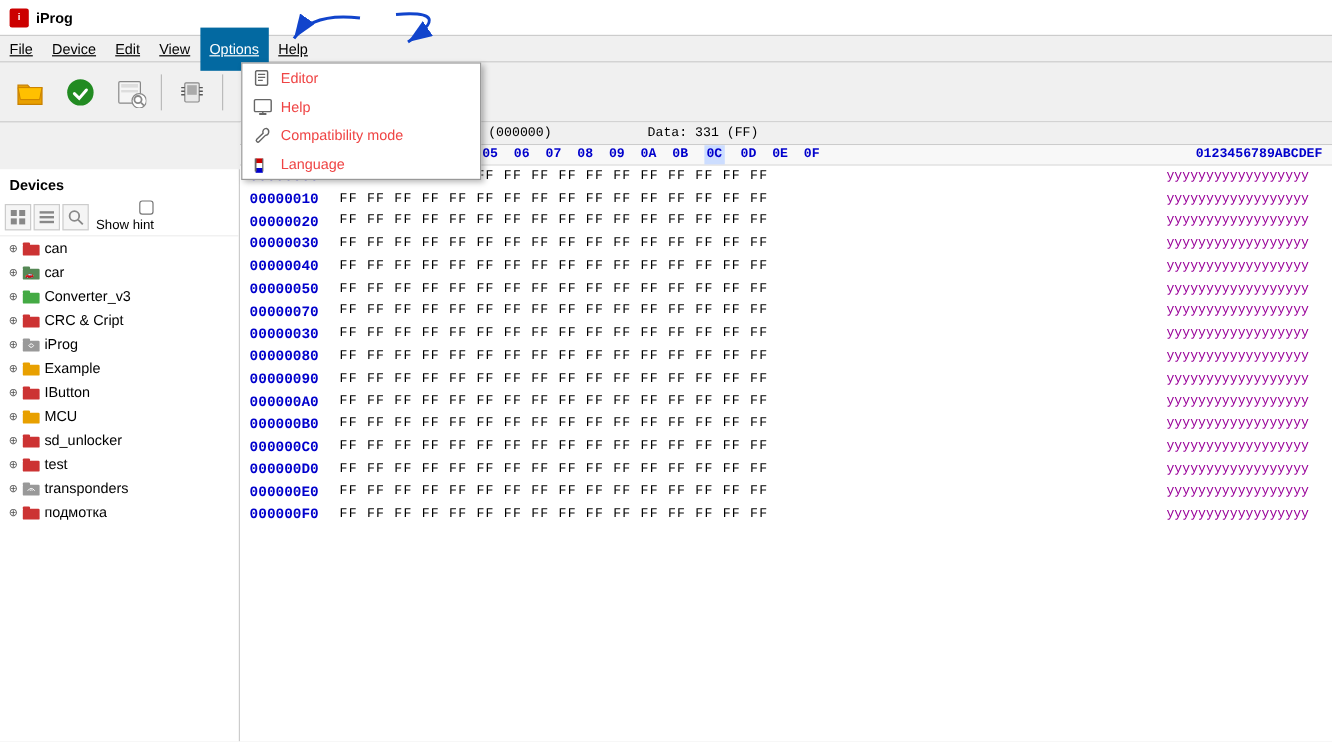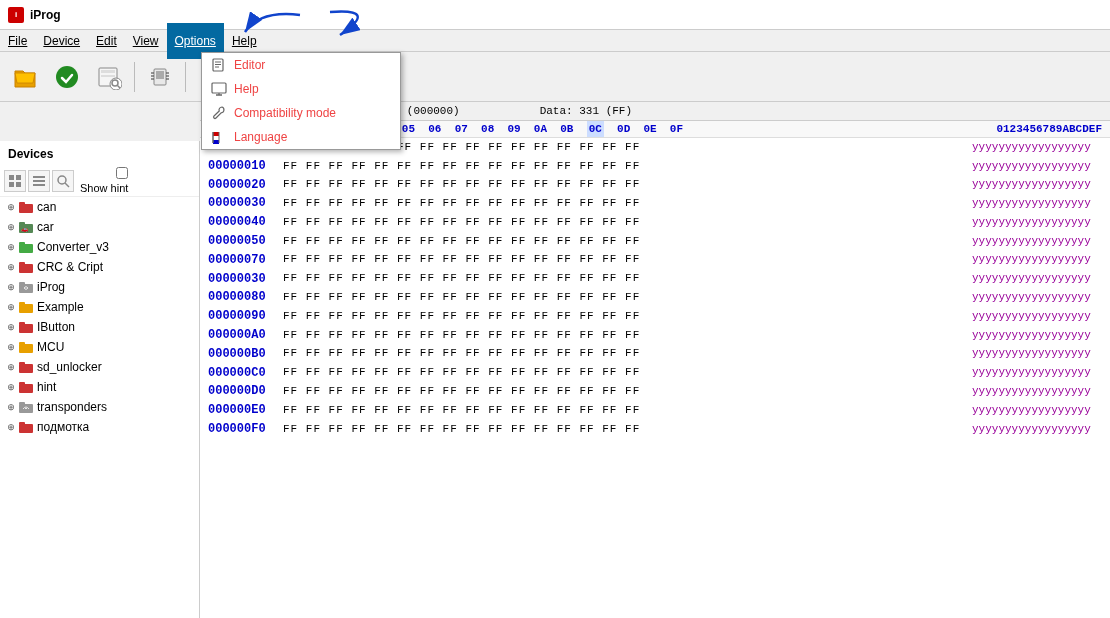--- a/index.html
+++ b/index.html
@@ -478,21 +478,21 @@
         <rect x="1" y="3" width="6" height="3" rx="1" fill="#cc3333"></rect>
       </svg>
       <span>sd_unlocker</span>
     </div>
     <div class="tree-item">
       <span class="tree-expander">⊕</span>
       <svg width="16" height="16" viewBox="0 0 16 16" style="margin-right:3px;flex-shrink:0;">
         <rect x="1" y="5" width="14" height="9" rx="1" fill="#cc3333"></rect>
         <rect x="1" y="3" width="6" height="3" rx="1" fill="#cc3333"></rect>
       </svg>
-      <span>hint</span>
+      <span>test</span>
     </div>
     <div class="tree-item">
       <span class="tree-expander">⊕</span>
       <svg width="16" height="16" viewBox="0 0 16 16" style="margin-right:3px;flex-shrink:0;">
         <rect x="1" y="5" width="14" height="9" rx="1" fill="#999"></rect>
         <rect x="1" y="3" width="6" height="3" rx="1" fill="#999"></rect>
         <path d="M5 10 Q8 6 11 10" fill="none" stroke="white" stroke-width="0.8"></path>
         <path d="M7 10 Q8 8 9 10" fill="none" stroke="white" stroke-width="0.8"></path>
       </svg>
       <span>transponders</span>

